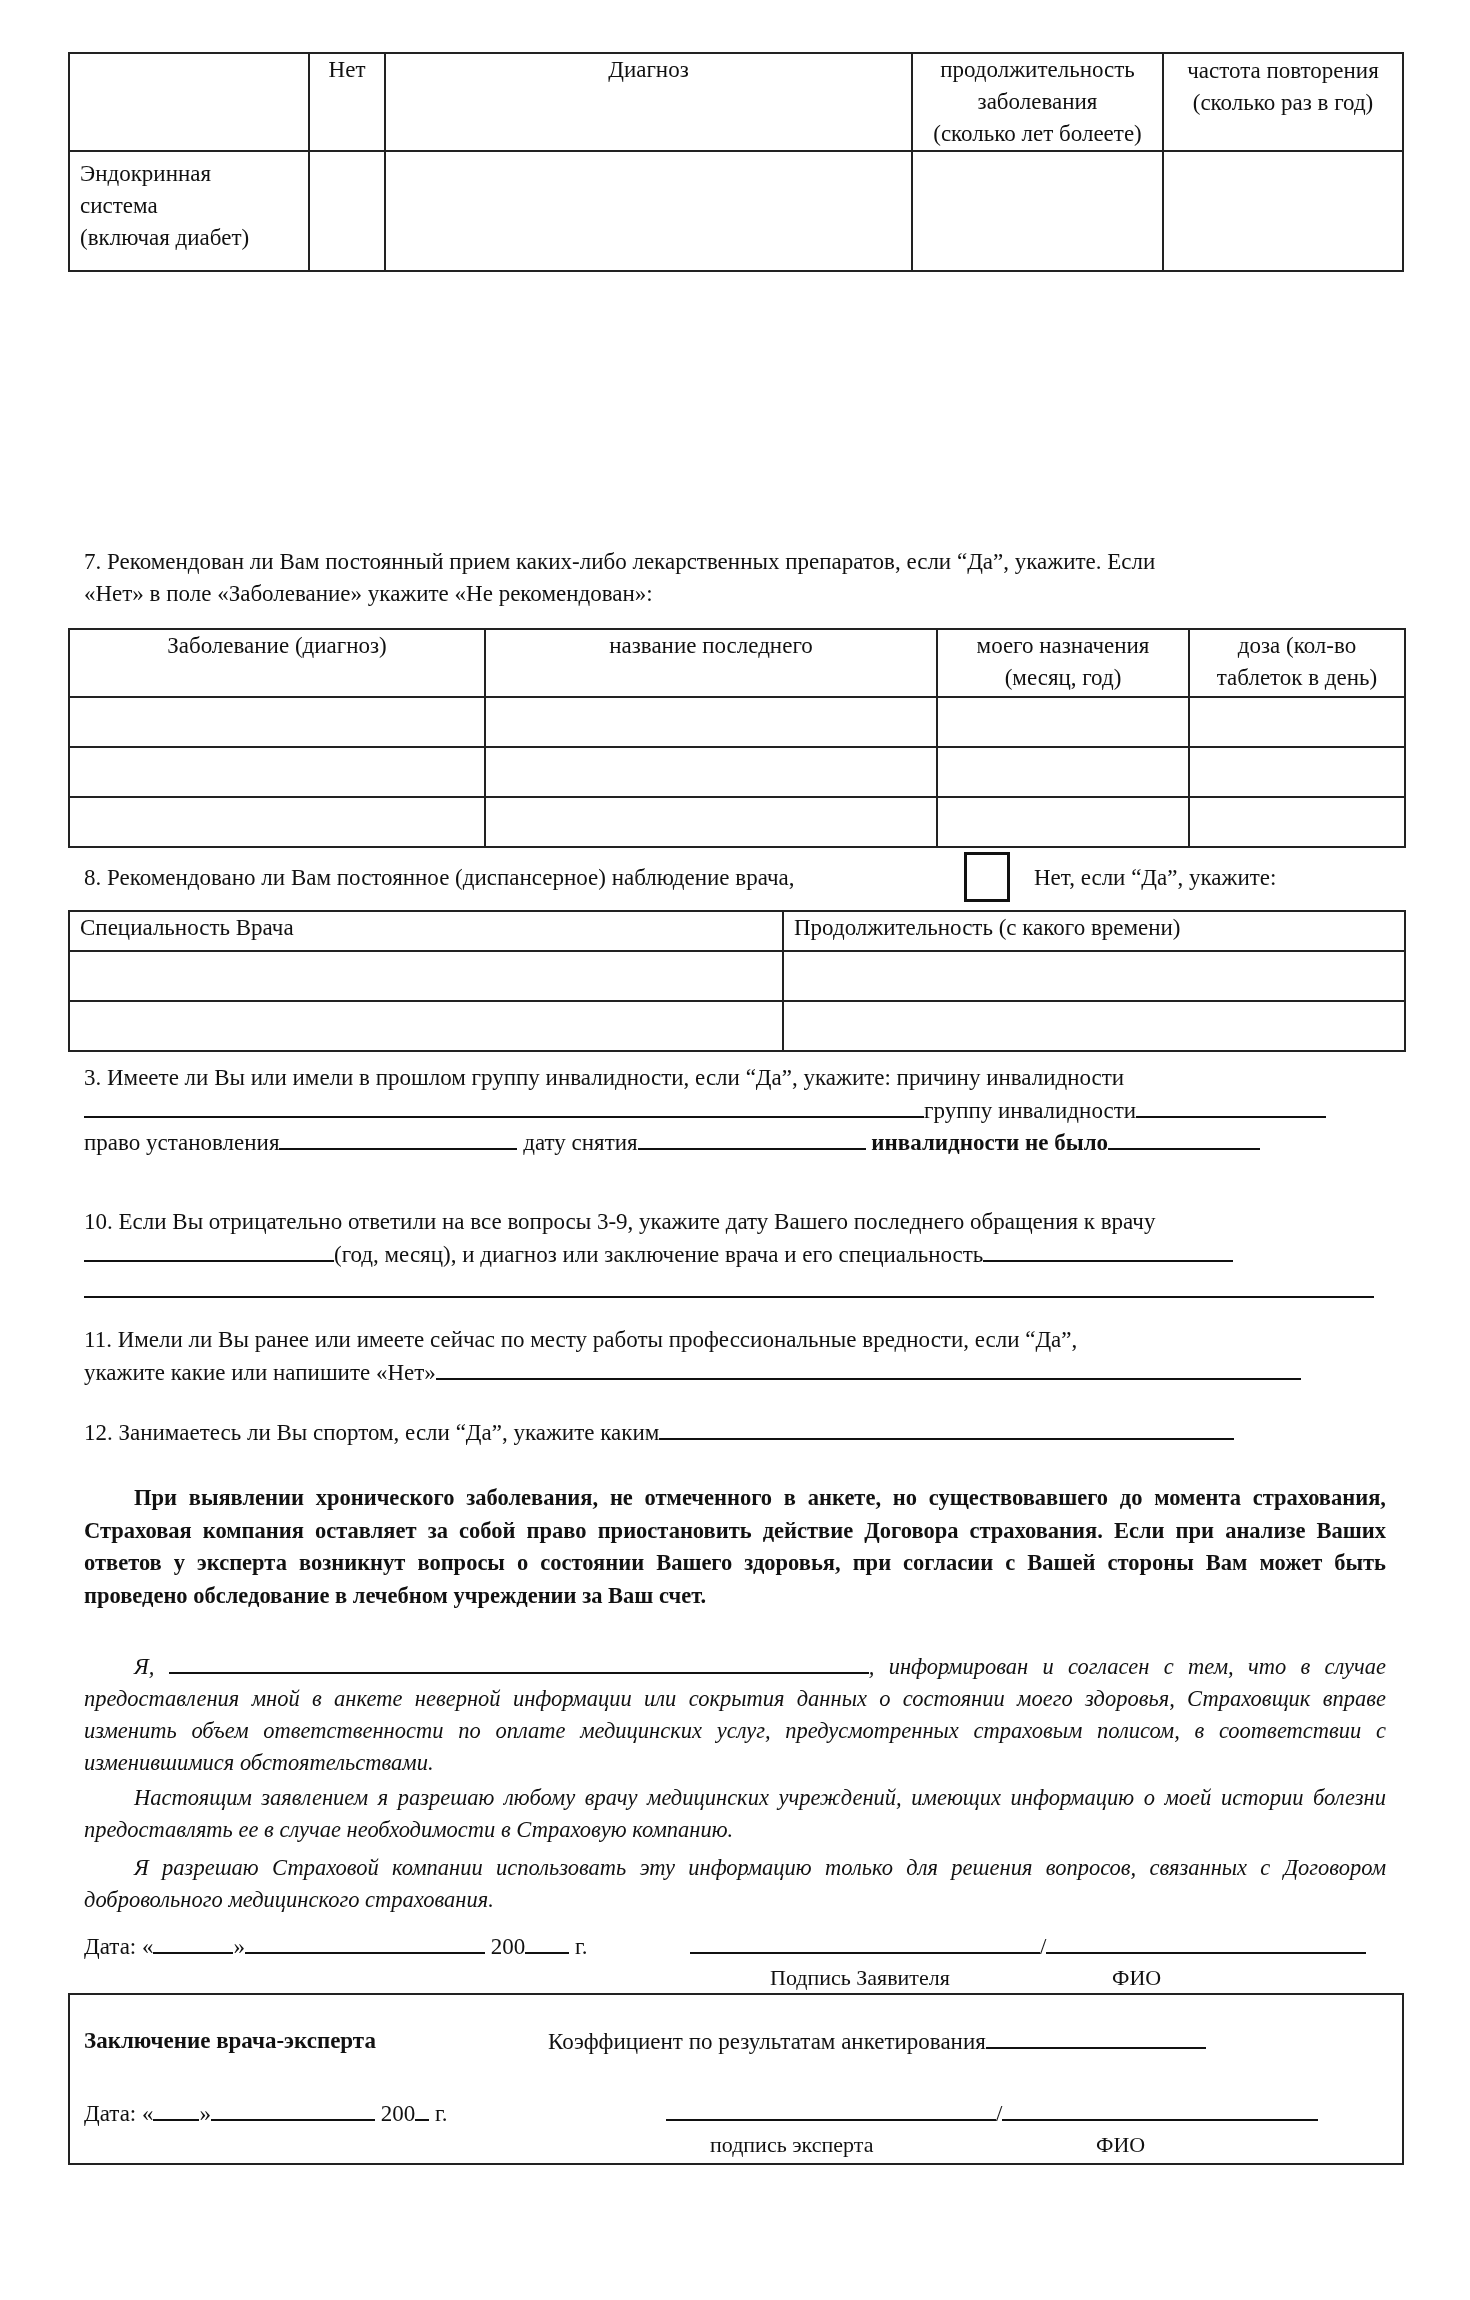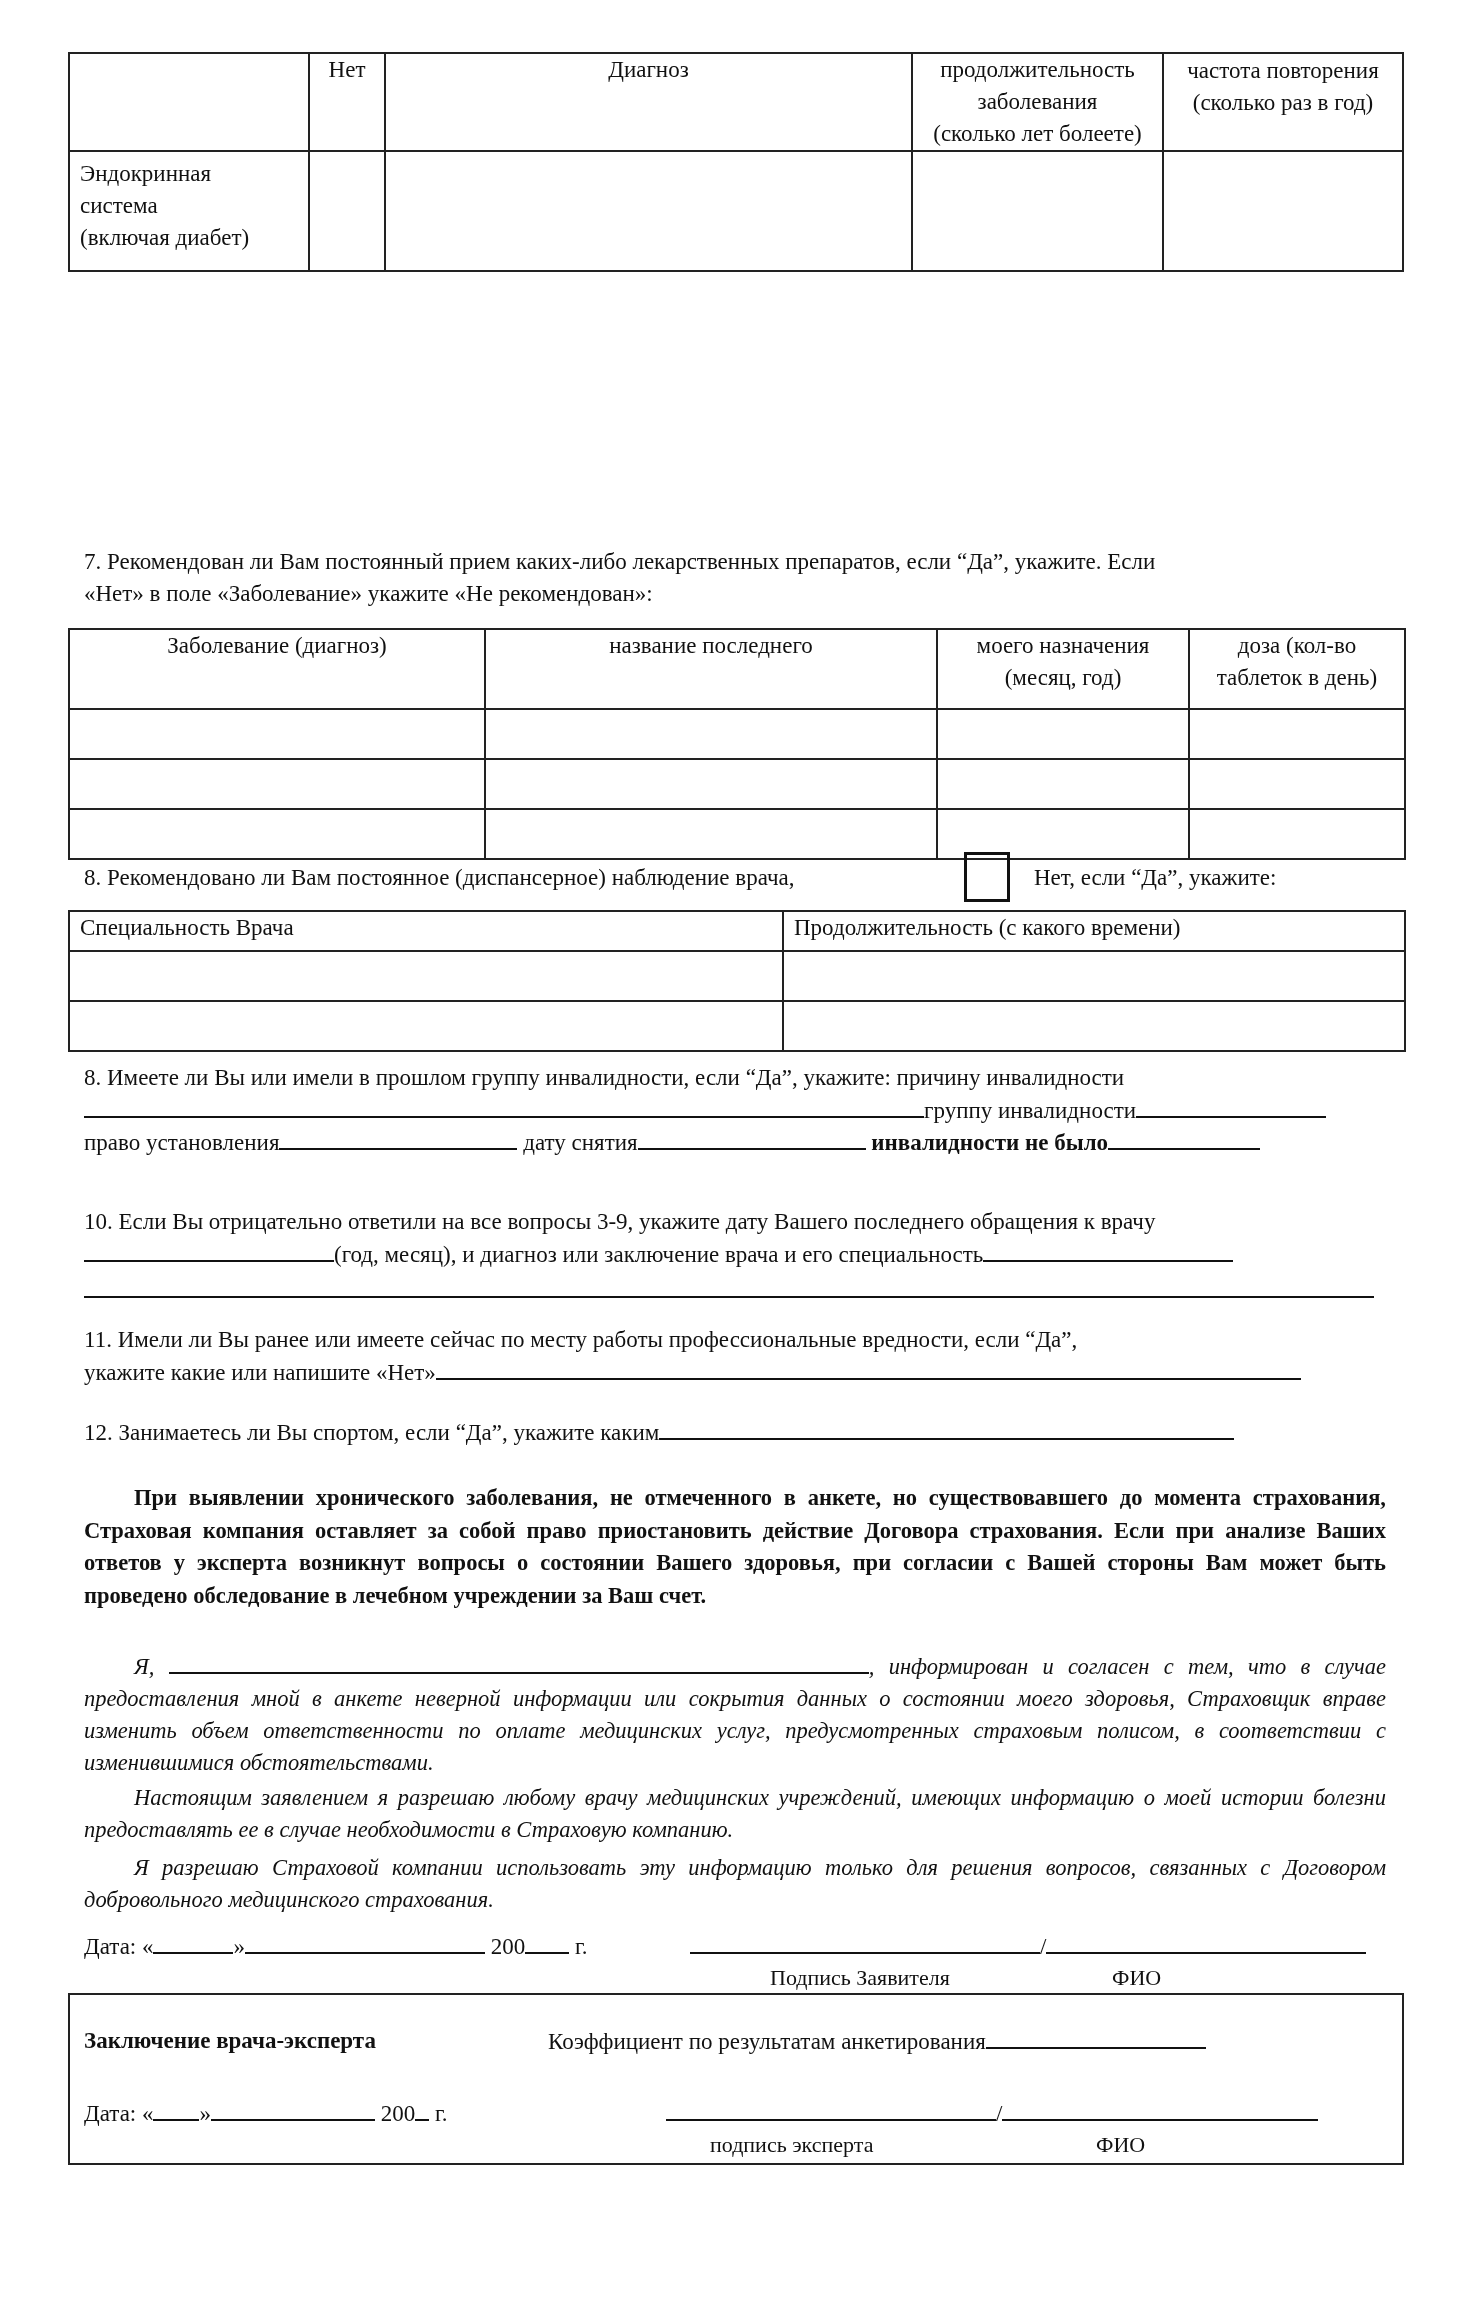--- a/index.html
+++ b/index.html
@@ -65,21 +65,21 @@
 <div class="line" style="top:578px">«Нет» в поле «Заболевание» укажите «Не рекомендован»:</div>
 
 <table class="grid" style="left:68px; top:628px; width:1336px;">
   <colgroup>
     <col style="width:416px">
       <col style="width:452px">
       <col style="width:252px">
       <col style="width:216px">
   </colgroup>
   <tbody>
-      <tr style="height:80px">
+      <tr style="height:68px">
     <td class="center">Заболевание (диагноз)</td>
     <td class="center">название последнего</td>
     <td class="center" style="padding:0 2px">
       <div>моего назначения</div>
       <div>(месяц, год)</div>
     </td>
     <td class="center" style="padding:0 2px">
       <div>доза (кол-во</div>
       <div>таблеток в день)</div>
     </td>
@@ -123,21 +123,21 @@
     <td></td>
         <td></td>
   </tr>
   <tr style="height:50px">
     <td></td>
         <td></td>
   </tr>
 </tbody>
   </table>
 
-<div class="line" style="top:1062px">8. Имеете ли Вы или имели в прошлом  группу инвалидности, если “Да”, укажите: причину инвалидности</div>
+<div class="line" style="top:1062px">3. Имеете ли Вы или имели в прошлом  группу инвалидности, если “Да”, укажите: причину инвалидности</div>
 <div class="line" style="top:1094px">
   <span class="blank" style="width:840px"></span><span>группу инвалидности</span><span class="blank" style="width:190px"></span>
 </div>
 <div class="line" style="top:1126px">
   <span>право установления</span><span class="blank" style="width:238px"></span>
   <span>дату снятия</span><span class="blank" style="width:228px"></span>
   <span class="bold">инвалидности не было</span><span class="blank" style="width:152px"></span>
 </div>
 
 <div class="line" style="top:1206px">10. Если Вы отрицательно ответили на все вопросы 3-9, укажите дату Вашего последнего обращения к врачу</div>

